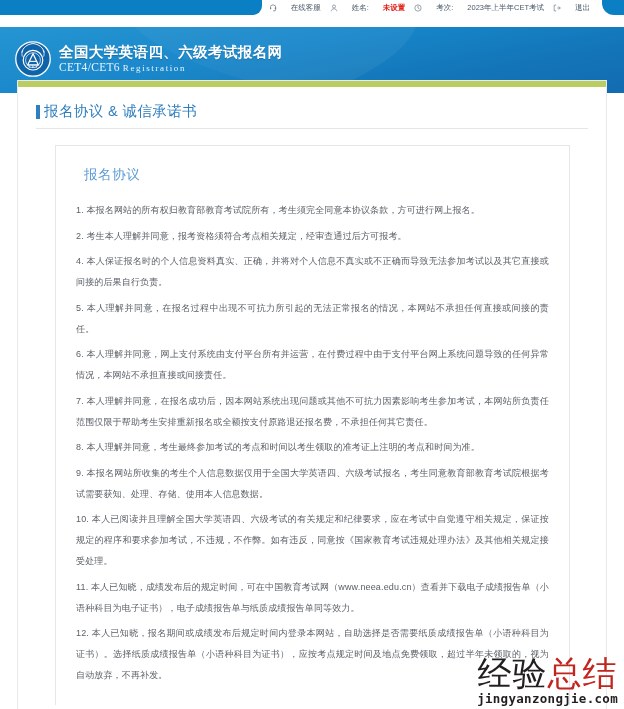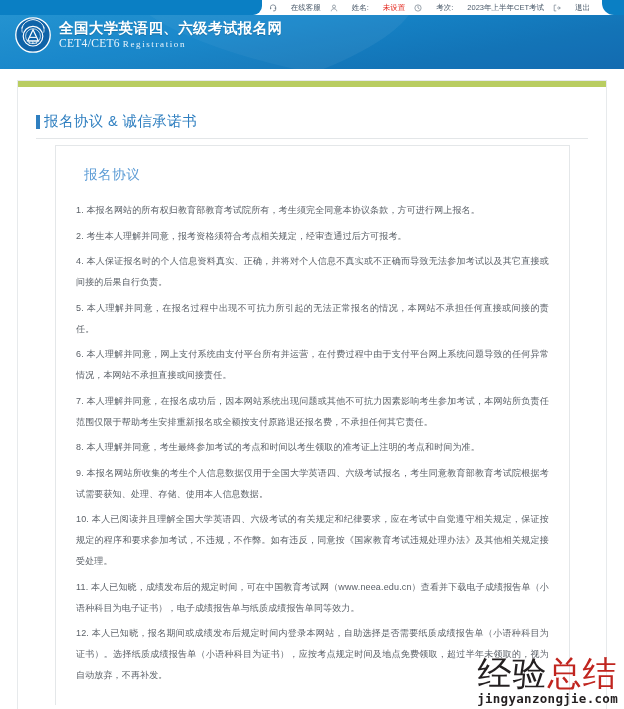--- a/index.html
+++ b/index.html
@@ -46,41 +46,41 @@
     display: inline-block;
     width: 8px;
     height: 8px;
     flex: 0 0 8px;
     position: relative;
     opacity: .85;
   }
   .tb-icon svg { display: block; }
   .tb-red {
     color: #e2231a;
-    font-weight: normal;
+    font-weight: bold;
   }
   .topbar-tab-right {
     position: absolute;
     right: 0; top: 0;
     width: 22px; height: 15px;
     background: #0a7fc4;
     border-bottom-left-radius: 12px;
   }
   .topbar-tab-left {
     position: absolute;
     left: 0; top: 0;
     width: 262px; height: 15px;
     background: #0a7fc4;
     border-bottom-right-radius: 9px;
   }
 
   
   .banner {
     position: absolute;
-    left: 0; top: 3px;
+    left: 0; top: 27px;
     width: 624px;
     height: 66px;
     background: linear-gradient(170deg, #1a8fd0 0%, #0d82c8 38%, #0a6fb5 75%, #0a66ad 100%);
     overflow: hidden;
   }
   .banner::before {
     content: "";
     position: absolute;
     left: -140px; top: -60px;
     width: 560px; height: 170px;
@@ -155,21 +155,20 @@
     padding-bottom: 8px;
     border-bottom: 1px solid #e3e6e8;
   }
   .page-title {
     display: flex;
     align-items: center;
     font-size: 14.5px;
     color: #2f7fc0;
     letter-spacing: .4px;
     line-height: 1.2;
-    margin-top: 10px;
   }
   .title-bar-mark {
     display: inline-block;
     width: 4px; height: 14px;
     background: #2f7fc0;
     margin-right: 4px;
     flex: 0 0 4px;
   }
 
   

